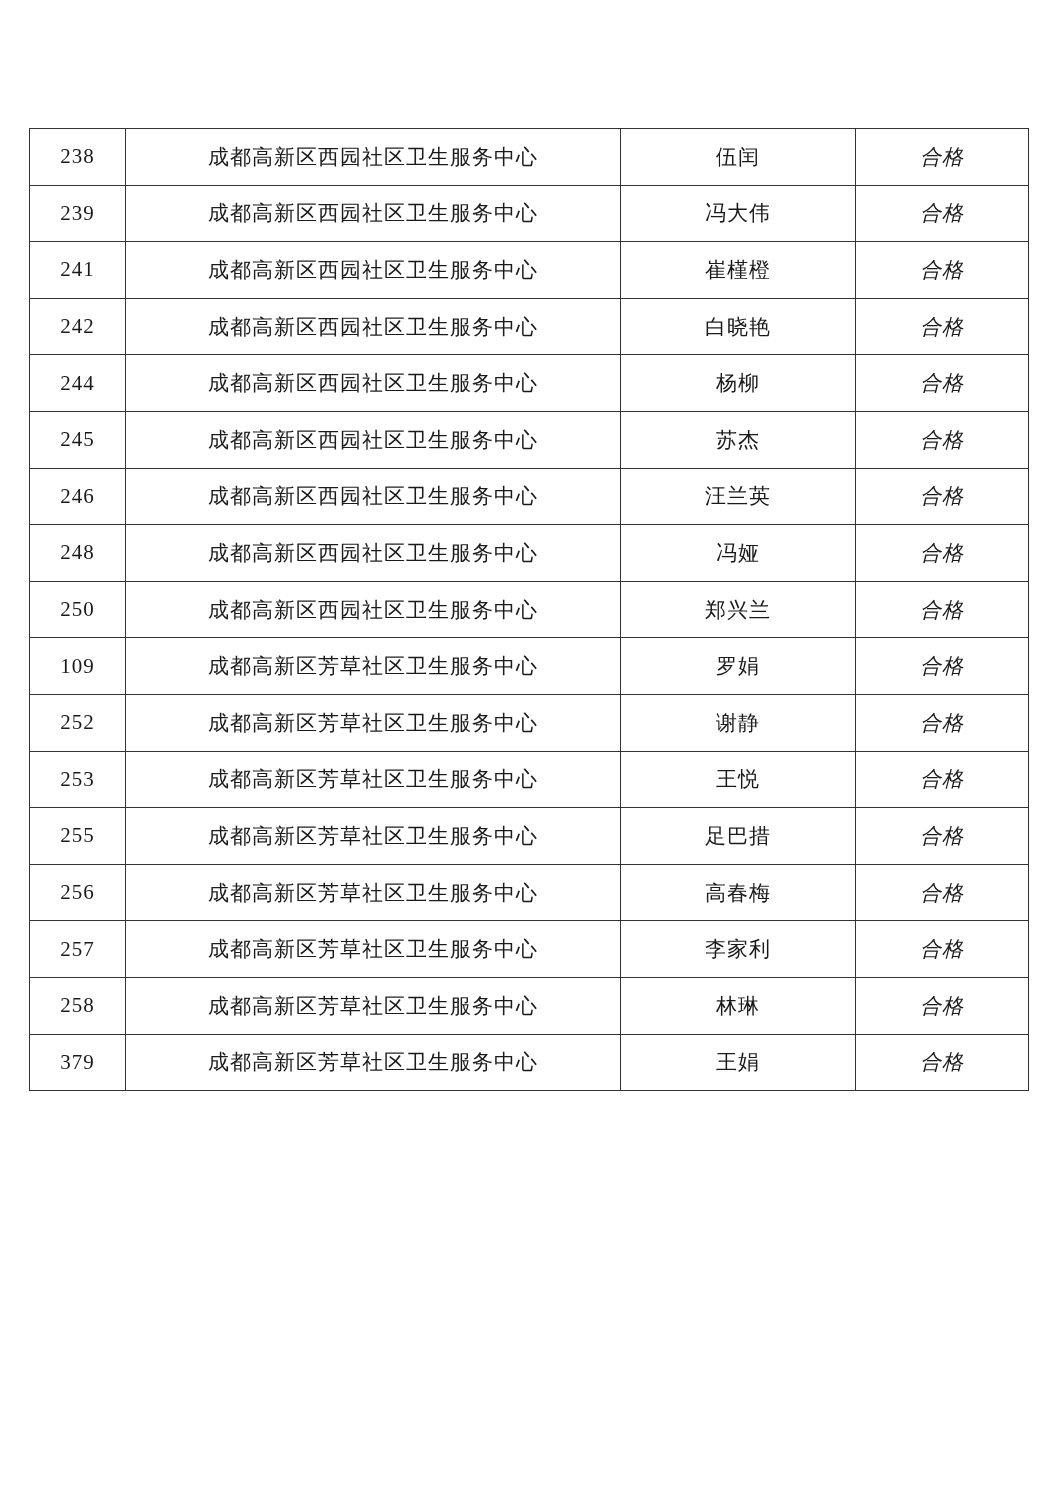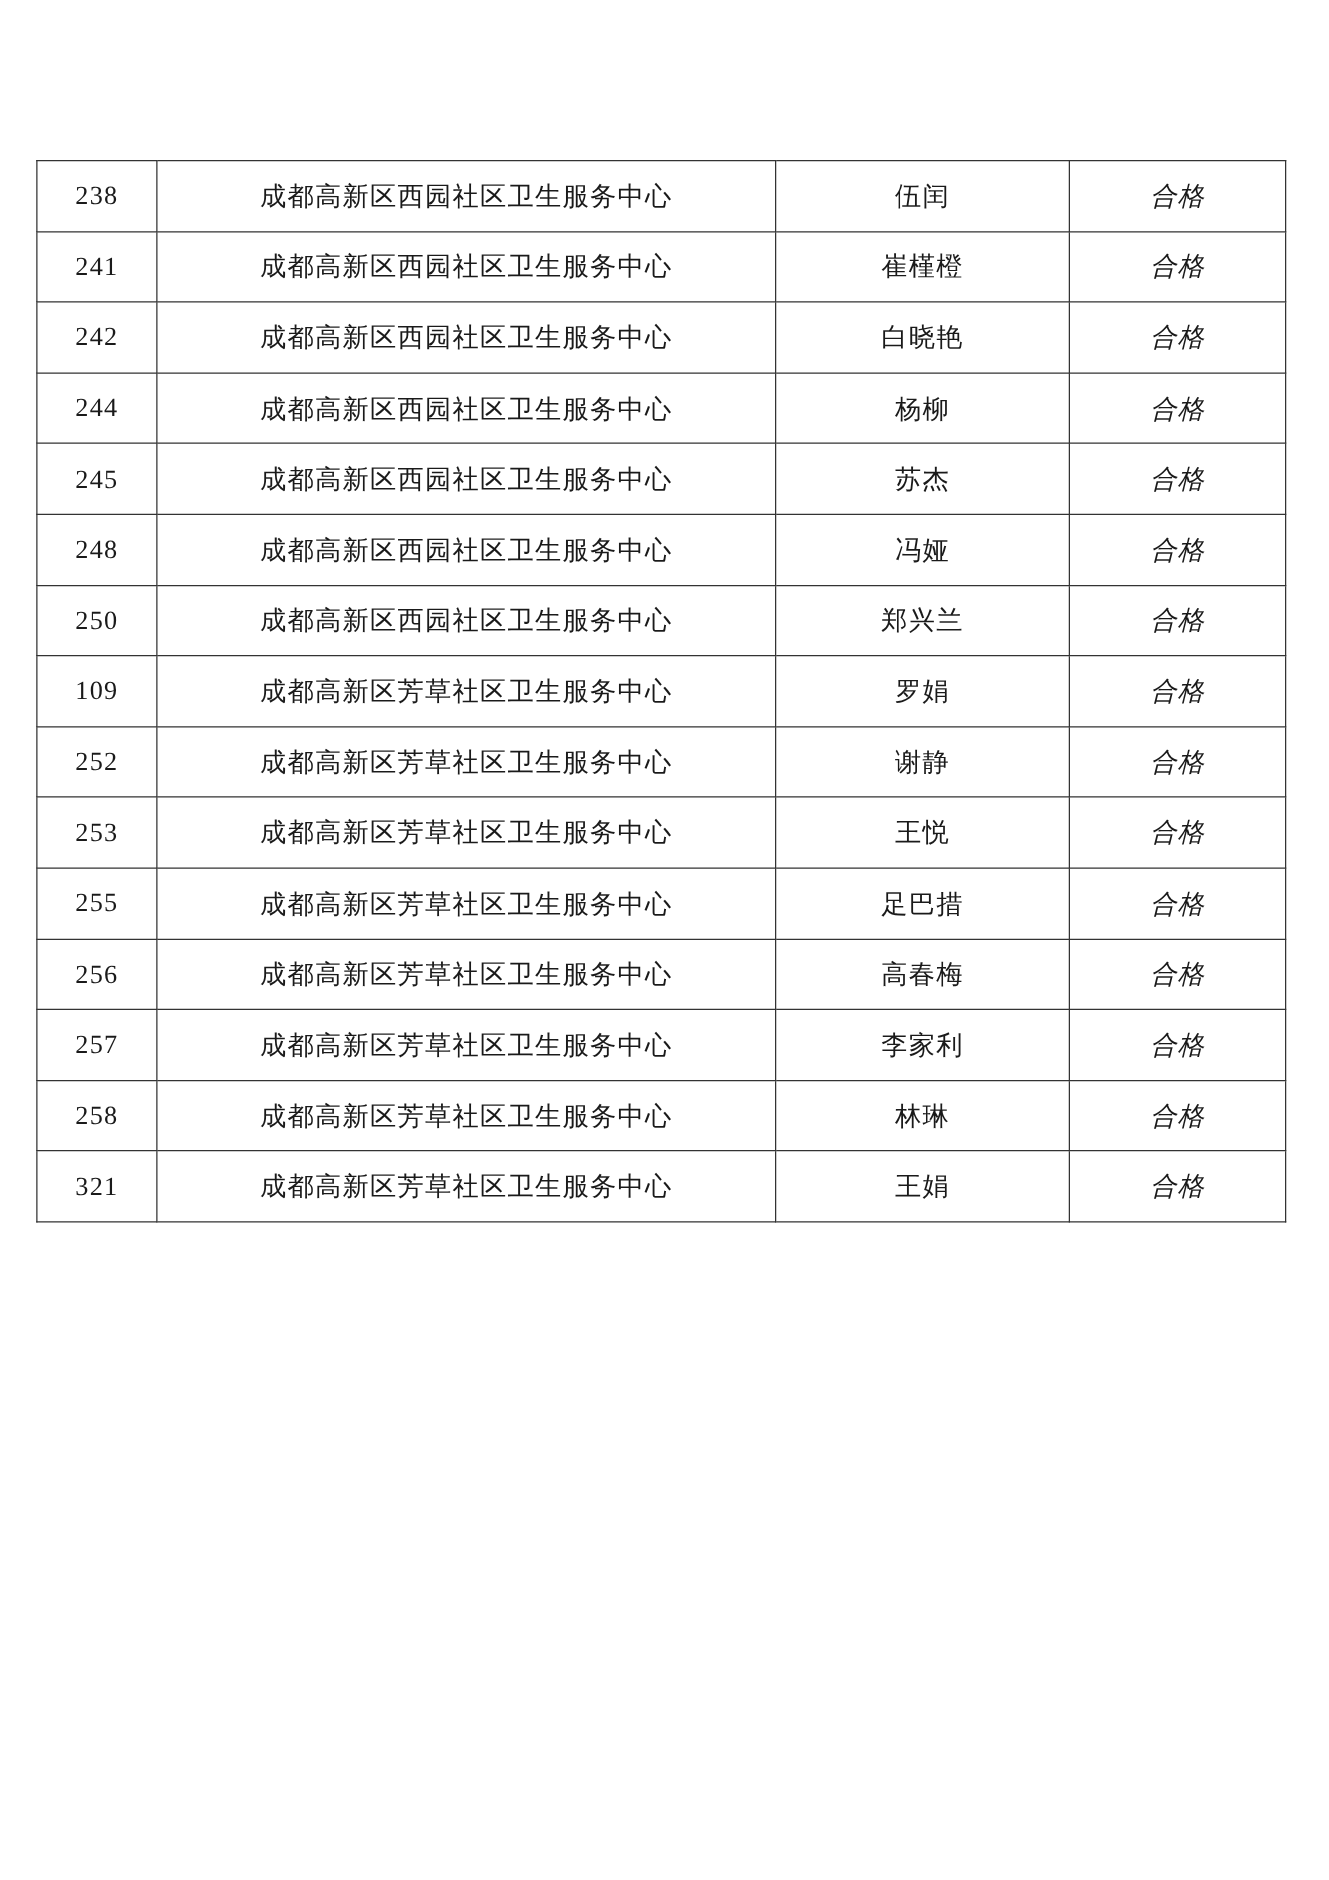--- a/index.html
+++ b/index.html
@@ -31,20 +31,26 @@
       <col style="width:173px">
     </colgroup>
     <tbody id="table-body">
         <tr>
           <td class="col-no">238</td>
           <td class="col-org">成都高新区西园社区卫生服务中心</td>
           <td class="col-name">伍闰</td>
           <td class="col-result">合格</td>
         </tr>
         <tr>
+          <td class="col-no">239</td>
+          <td class="col-org">成都高新区西园社区卫生服务中心</td>
+          <td class="col-name">冯大伟</td>
+          <td class="col-result">合格</td>
+        </tr>
+        <tr>
           <td class="col-no">241</td>
           <td class="col-org">成都高新区西园社区卫生服务中心</td>
           <td class="col-name">崔槿橙</td>
           <td class="col-result">合格</td>
         </tr>
         <tr>
           <td class="col-no">242</td>
           <td class="col-org">成都高新区西园社区卫生服务中心</td>
           <td class="col-name">白晓艳</td>
           <td class="col-result">合格</td>
@@ -52,20 +58,26 @@
         <tr>
           <td class="col-no">244</td>
           <td class="col-org">成都高新区西园社区卫生服务中心</td>
           <td class="col-name">杨柳</td>
           <td class="col-result">合格</td>
         </tr>
         <tr>
           <td class="col-no">245</td>
           <td class="col-org">成都高新区西园社区卫生服务中心</td>
           <td class="col-name">苏杰</td>
+          <td class="col-result">合格</td>
+        </tr>
+        <tr>
+          <td class="col-no">246</td>
+          <td class="col-org">成都高新区西园社区卫生服务中心</td>
+          <td class="col-name">汪兰英</td>
           <td class="col-result">合格</td>
         </tr>
         <tr>
           <td class="col-no">248</td>
           <td class="col-org">成都高新区西园社区卫生服务中心</td>
           <td class="col-name">冯娅</td>
           <td class="col-result">合格</td>
         </tr>
         <tr>
           <td class="col-no">250</td>
@@ -109,20 +121,20 @@
           <td class="col-name">李家利</td>
           <td class="col-result">合格</td>
         </tr>
         <tr>
           <td class="col-no">258</td>
           <td class="col-org">成都高新区芳草社区卫生服务中心</td>
           <td class="col-name">林琳</td>
           <td class="col-result">合格</td>
         </tr>
         <tr>
-          <td class="col-no">321</td>
+          <td class="col-no">379</td>
           <td class="col-org">成都高新区芳草社区卫生服务中心</td>
           <td class="col-name">王娟</td>
           <td class="col-result">合格</td>
         </tr>
       </tbody>
   </table>
 </div>
 
 </body></html>

